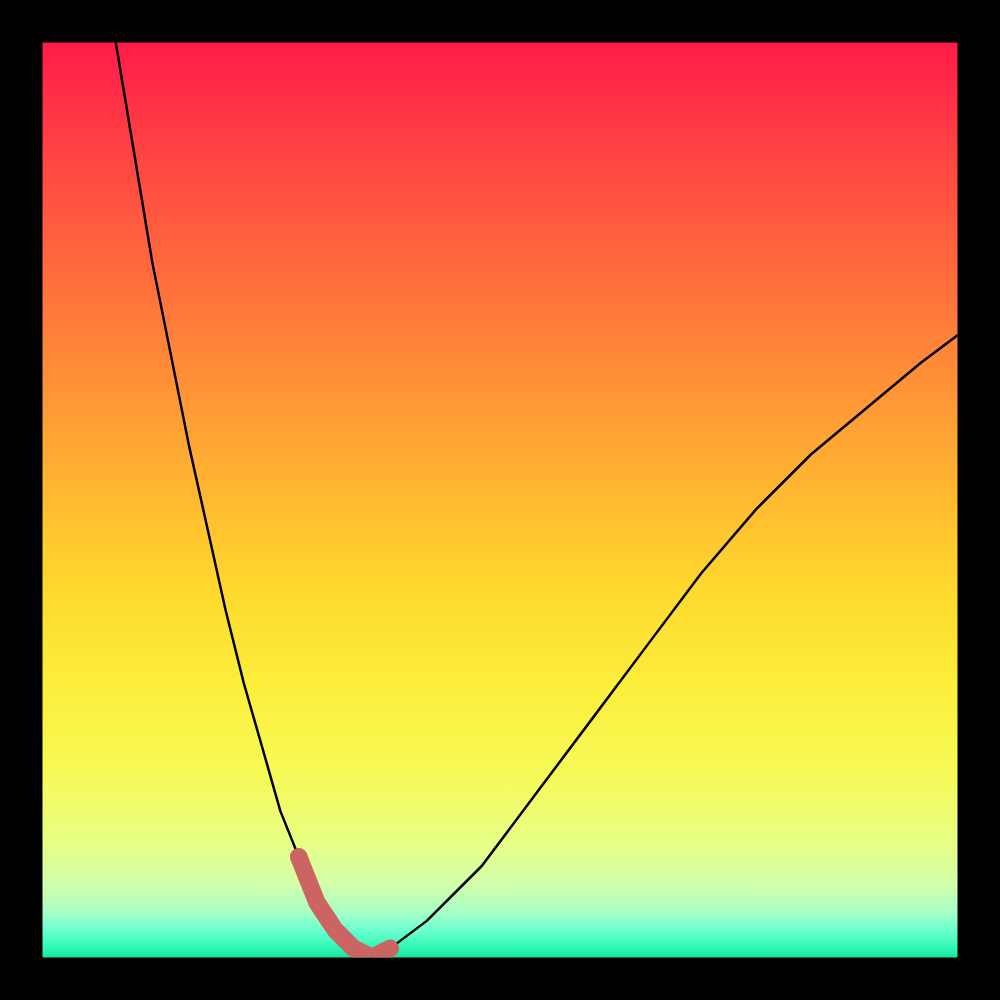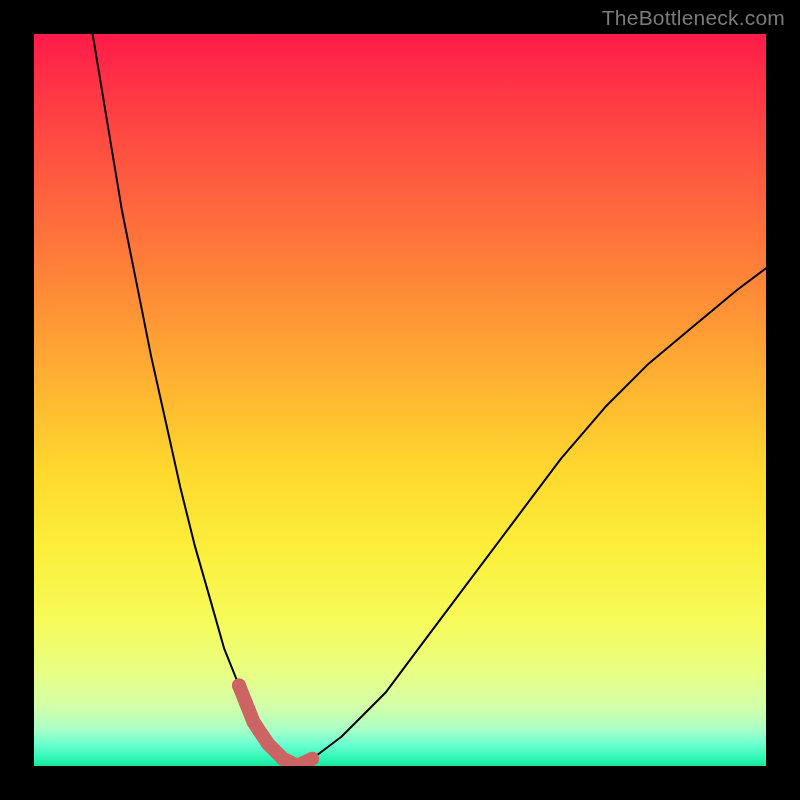--- a/index.html
+++ b/index.html
@@ -74,21 +74,20 @@
     stroke-linejoin: round;
   }
   .dot {
     fill: #cc6464;
   }
 </style>
 </head>
 <body>
 
 <div class="frame">
-  <div class="watermark">TheBottleneck.com</div>
 
   <div class="plot-area">
     <svg class="curve-layer" viewBox="0 0 732 732" preserveAspectRatio="none">
       <path class="curve" d="M58.6 0.0 L73.2 87.8 L87.8 175.7 L102.5 248.9 L117.1 322.1 L131.8 388.0 L146.4 453.8 L161.0 512.4 L175.7 563.6 L190.3 614.9 L205.0 651.5 L219.6 688.1 L234.2 710.0 L248.9 724.7 L263.5 732.0 L278.2 724.7 L307.4 702.7 L351.4 658.8 L395.3 600.2 L439.2 541.7 L483.1 483.1 L527.0 424.6 L571.0 373.3 L614.9 329.4 L658.8 292.8 L702.7 256.2 L732.0 234.2"></path>
       <path class="band" d="M205.0 651.5 L212.3 669.8 L219.6 688.1 L226.9 699.1 L234.2 710.0 L241.6 717.4 L248.9 724.7 L256.2 728.3 L263.5 732.0 L270.8 728.3 L278.2 724.7"></path>
       <circle class="dot" r="7" cy="651.5" cx="205.0"></circle>
     </svg>
   </div>
 </div>
 

